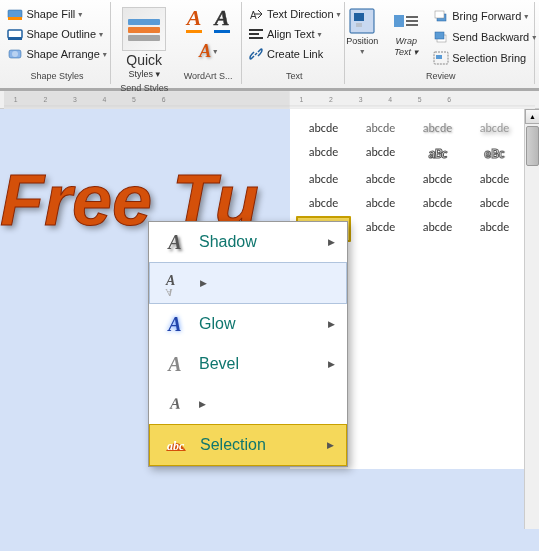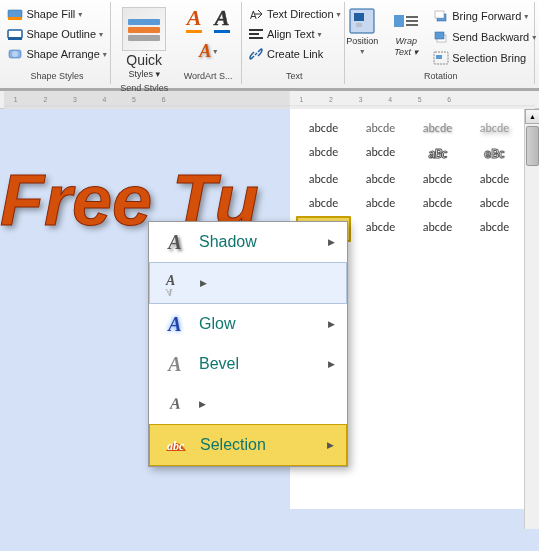--- a/index.html
+++ b/index.html
@@ -128,21 +128,21 @@
       background: #d4e1f7;
       overflow: hidden;
     }
 
     
     .doc-area {
       position: absolute;
       left: 290px;
       top: 0;
       width: 240px;
-      height: 400px;
+      height: 360px;
       background: white;
     }
 
     
     .wordart-text {
       position: absolute;
       left: 0;
       top: 50px;
       font-size: 72px;
       font-weight: bold;
@@ -468,21 +468,21 @@
             <div class="ribbon-btn-icon">
               <svg width="16" height="16" viewBox="0 0 16 16">
                 <rect x="1" y="2" width="14" height="12" rx="1" fill="none" stroke="#888" stroke-width="1" stroke-dasharray="2,1"></rect>
                 <rect x="3" y="5" width="6" height="4" fill="#5b9bd5"></rect>
               </svg>
             </div>
             <span>Selection Bring</span>
           </div>
         </div>
       </div>
-      <div class="ribbon-group-bottom-label">Rotation</div>
+      <div class="ribbon-group-bottom-label">Review</div>
     </div>
 
   </div>
 </div>
 
 <div class="ruler">
   <div style="display:flex;width:100%;height:100%;align-items:center;">
     <svg width="539" height="18" viewBox="0 0 539 18">
       <rect width="539" height="18" fill="#f0f0f0"></rect>
       <rect x="0" y="0" width="290" height="18" fill="#e0e0e0"></rect>

